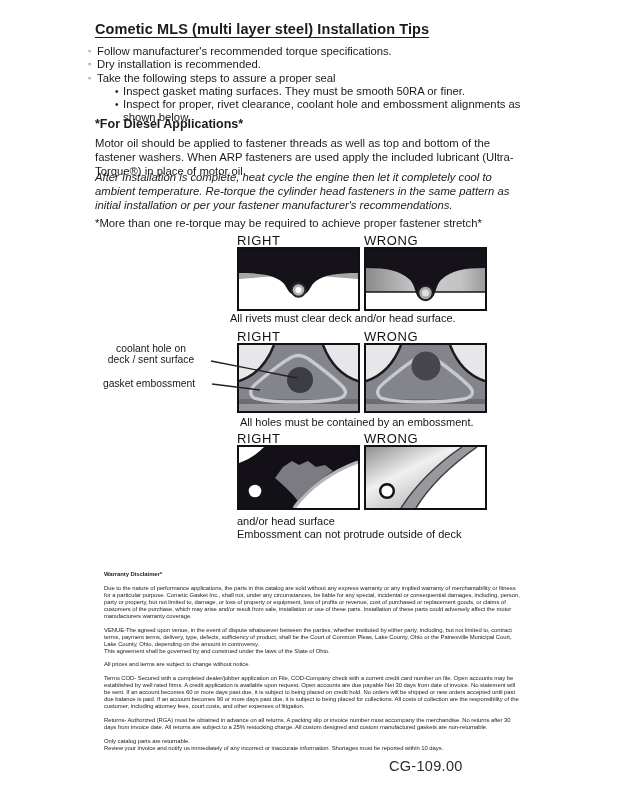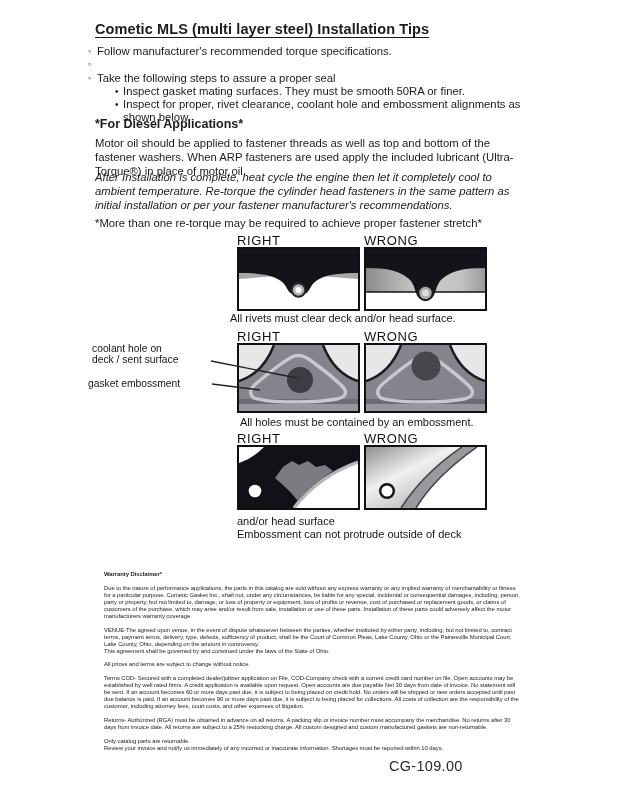--- a/index.html
+++ b/index.html
@@ -13,21 +13,21 @@
   .tip-bullet{width:9px;font-size:9px;line-height:13.3px;flex:none;}
   .tip-sub{margin-left:27px;}
   .tip-sub .tip-bullet{width:8px;font-size:10px;}
   .diesel-heading{left:95px;top:117px;font-size:12.5px;font-weight:bold;}
   .bodypara{left:95px;width:426px;font-size:11.3px;line-height:13.8px;}
   .p1{top:137px;} .p2{top:171px;font-style:italic;} .p3{top:217px;}
   .dlabel{top:0;width:123px;text-align:left;font-size:13px;letter-spacing:.6px;color:#111;}
   .dbox{border:2px solid #101014;background:#fff;line-height:0;}
   .dbox svg{display:block;}
   .caption{font-size:11px;line-height:12.5px;color:#161616;}
-  .callout{font-size:10.3px;line-height:10.6px;text-align:left;color:#161616;}
+  .callout{font-size:10.3px;line-height:10.6px;text-align:center;color:#161616;}
   .legal{left:104px;top:571px;width:417px;font-size:5.9px;line-height:7.1px;
          letter-spacing:-0.05px;color:#232323;}
   .legal p{margin:0 0 6.5px 0;}
   .legal p.m0{margin-bottom:0;}
   .legal .lh{font-weight:bold;}
   .pagenum{left:389px;top:758px;font-size:14.5px;color:#2a2a2a;letter-spacing:.3px;}
 </style>
 </head>
 <body>
 
@@ -35,20 +35,21 @@
 
   <div class="abs title">Cometic MLS (multi layer steel) Installation Tips</div>
 
   <div class="abs tips">
     <div class="tip-row">
       <span class="tip-bullet">◦</span>
       <span>Follow manufacturer's recommended torque specifications.</span>
     </div>
     <div class="tip-row">
       <span class="tip-bullet">◦</span>
+      <span>Dry installation is recommended.</span>
     </div>
     <div class="tip-row">
       <span class="tip-bullet">◦</span>
       <span>Take the following steps to assure a proper seal</span>
     </div>
     <div class="tip-row tip-sub">
       <span class="tip-bullet">•</span>
       <span>Inspect gasket mating surfaces.  They must be smooth 50RA or finer.</span>
     </div>
     <div class="tip-row tip-sub">

